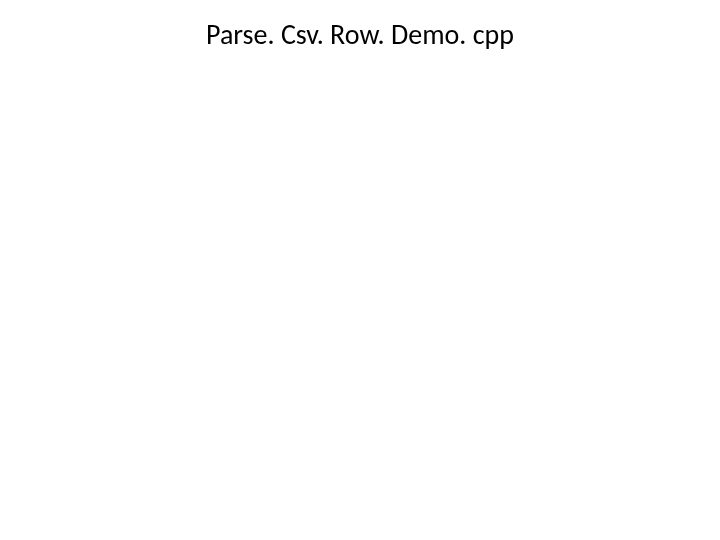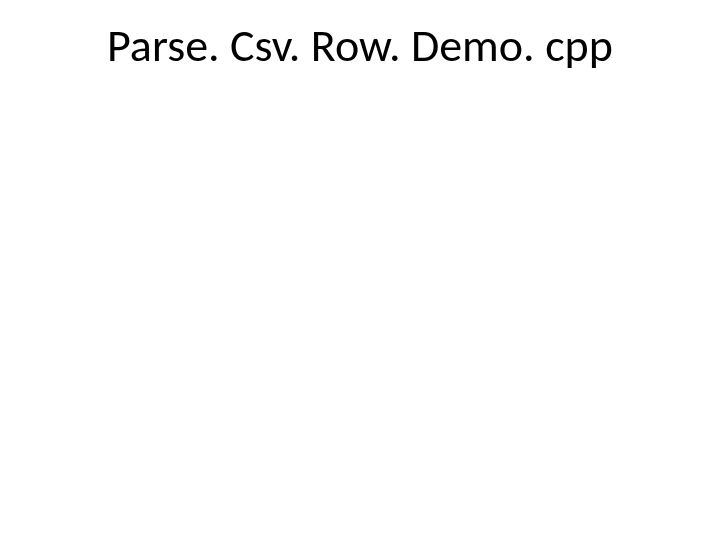--- a/index.html
+++ b/index.html
@@ -13,21 +13,21 @@
       height: 540px;
       position: relative;
       background: #ffffff;
     }
     .title {
       position: absolute;
       top: 18px;
       left: 0;
       right: 0;
       text-align: center;
-      font-size: 46px;
+      font-size: 28px;
       font-weight: 400;
       color: #000000;
       line-height: 1.2;
     }
   </style>
 </head>
 <body>
 
 <div class="slide">
   <div class="title">Parse. Csv. Row. Demo. cpp</div>

